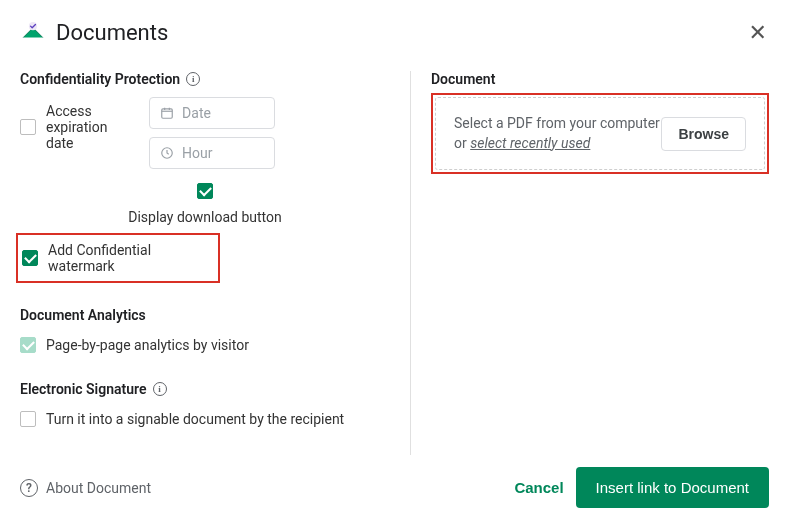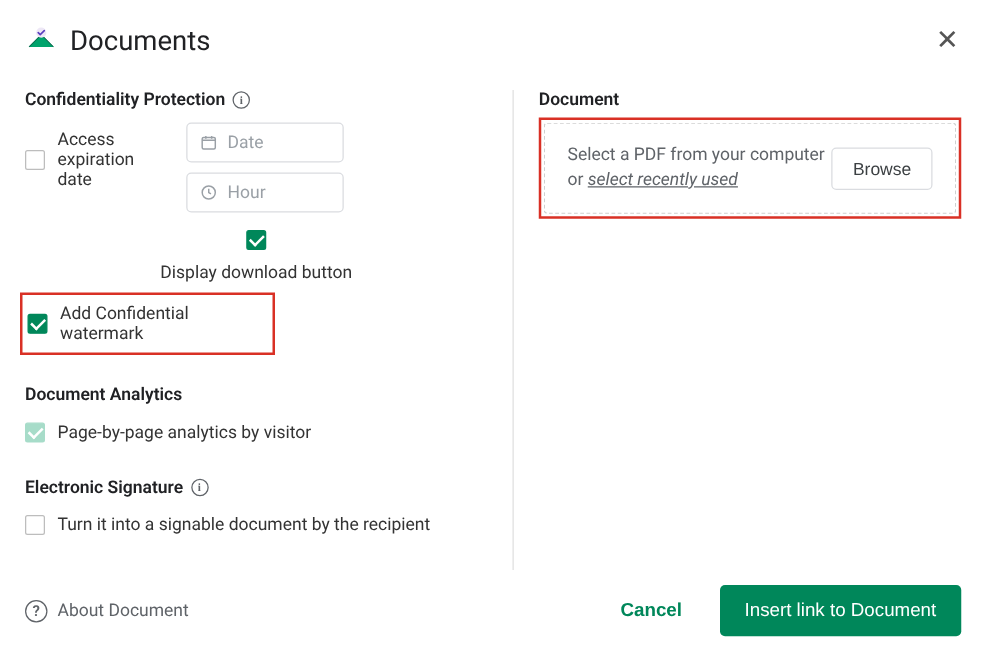--- a/index.html
+++ b/index.html
@@ -106,33 +106,33 @@
     .doc-inner {
       border: 1px dashed #cfcfcf;
       border-radius: 3px;
       padding: 16px 18px;
       display:flex; align-items:center; justify-content:space-between;
     }
     .doc-text { color:#5f6368; font-size:14px; line-height:1.4; }
     .doc-text .link { text-decoration: underline; color:#5f6368; cursor:pointer;font-style:italic; }
     .browse-btn {
       border:1px solid #dadce0; background:#fff; border-radius:4px;
-      padding: 8px 16px; font-size:14px; color:#3c4043; font-weight:400; cursor:pointer;
+      padding: 8px 16px; font-size:14px; color:#3c4043; font-weight:700; cursor:pointer;
     }
     .footer {
       display:flex; align-items:center; justify-content:space-between;
       padding-top: 12px;
     }
     .about { display:flex; align-items:center; gap:8px; color:#5f6368; font-size:14px; cursor:pointer;}
     .q-icon {
       width:18px; height:18px; border:1.5px solid #5f6368; border-radius:50%;
       display:inline-flex; align-items:center; justify-content:center;
       font-size:12px; color:#5f6368; font-weight:600;
     }
-    .footer-right { display:flex; align-items:center; gap:18px; }
+    .footer-right { display:flex; align-items:center; }
     .cancel-btn {
       background:none; border:none; color:#00875a; font-weight:600; font-size:15px; cursor:pointer;
       padding: 8px 12px;
     }
     .primary-btn {
       background:#00875a; color:#fff; border:none; border-radius:4px;
       font-size:15px; font-weight:500; padding: 12px 20px; cursor:pointer;
     }
   </style>
 </head>

